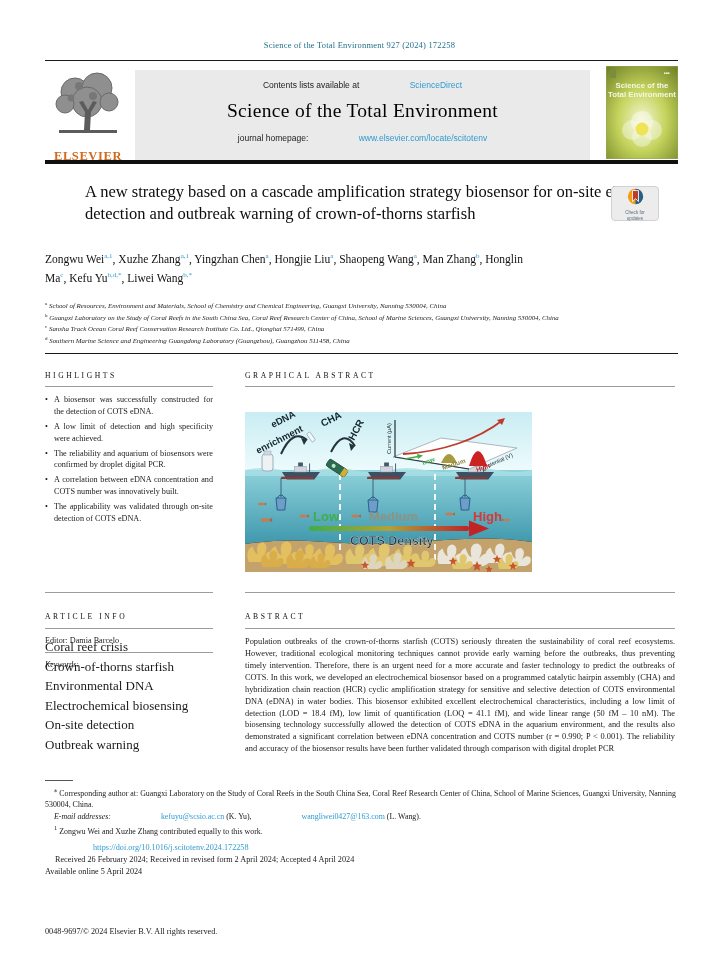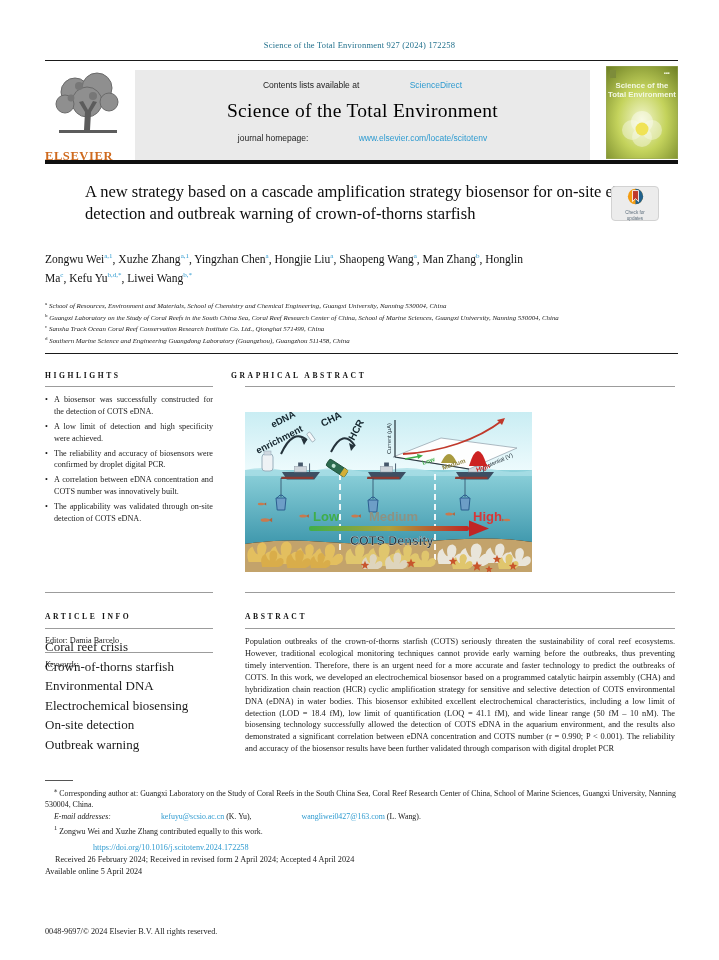--- a/index.html
+++ b/index.html
@@ -10,32 +10,32 @@
   .teal{color:#1f6f8b;}
   .link{color:#2f9bd0;text-decoration:none;padding-left:48px;}
   .rule-dark{background:#1a1a1a;height:1px;}
   .rule-thick{background:#101010;height:4px;}
   .rule-grey{background:#9c9c9c;height:1px;}
   .citation{top:40px;left:0;width:719px;text-align:center;font-size:8.5px;letter-spacing:.2px;}
   .headbox{left:135px;top:70px;width:455px;height:90px;background:#eaeaea;text-align:center;}
   .contents-line{margin-top:10px;font-size:8.5px;color:#222;}
   .journal-title{margin-top:10px;font-size:19.5px;letter-spacing:.3px;color:#000;}
   .homepage-line{margin-top:11px;font-size:8.5px;color:#222;}
-  .elsevier{left:45px;top:68px;width:86px;height:92px;}
+  .elsevier{left:45px;top:68px;width:86px;height:92px;text-align:center;}
   .elsevier-name{font-size:12.5px;color:#cf6a1e;letter-spacing:.6px;margin-top:1px;font-weight:bold;}
   .cover{left:606px;top:66px;width:72px;height:93px;}
   .art-title{left:45px;top:181px;width:575px;font-size:16.5px;line-height:1.32;color:#0c0c0c;margin-left:40px;}
   .badge{left:611px;top:186px;width:46px;height:33px;background:#ececec;border:1px solid #d2d2d2;
          border-radius:4px;text-align:center;}
   .badge-txt{font-size:4.6px;color:#5e6f7d;line-height:1.25;margin-top:1px;}
   .authors{left:45px;top:250px;width:495px;font-size:11.5px;line-height:1.62;color:#111;}
   .authors sup{color:#2f9bd0;font-size:7px;}
   .affils{left:45px;top:300px;width:633px;font-size:6.9px;font-style:italic;line-height:1.5;color:#222;}
   .affils sup{font-style:normal;font-size:5px;}
-  .sec-head{font-size:7.6px;letter-spacing:.34em;color:#111;font-weight:bold;}
+  .sec-head{font-size:7.6px;letter-spacing:.34em;color:#111;font-weight:normal;}
   .hl-list{left:45px;top:394px;width:168px;font-size:8.2px;line-height:1.45;text-align:justify;}
   .hl-item{position:relative;padding-left:9px;margin-bottom:3px;}
   .hl-bullet{position:absolute;left:0;top:0;}
   .ga-img{left:245px;top:412px;width:287px;height:160px;}
   .editor-line{left:45px;top:636px;width:168px;font-size:8.2px;}
   .kw-label{left:45px;top:660px;font-size:7.9px;font-style:italic;}
   .kw-list{left:45px;top:637px;width:168px;font-size:13px;line-height:1.5;}
   .abstract{left:245px;top:636px;width:430px;font-size:8.35px;line-height:1.43;text-align:justify;}
   .fnblock{left:45px;top:785px;width:633px;font-size:7.9px;line-height:1.5;}
   .fnblock p{margin:0;}
@@ -135,26 +135,26 @@
     </div>
 
   <div class="abs rule-dark" style="top:353px;left:45px;width:633px;"></div>
 
   <div class="abs sec-head" style="top:371px;left:45px;">HIGHLIGHTS</div>
   <div class="abs rule-grey" style="top:386px;left:45px;width:168px;"></div>
   <div class="abs hl-list">
 
   <div class="hl-item"><span class="hl-bullet">•</span><span>A biosensor was successfully constructed for the detection of COTS eDNA.</span></div>
       <div class="hl-item"><span class="hl-bullet">•</span><span>A low limit of detection and high specificity were achieved.</span></div>
-      <div class="hl-item"><span class="hl-bullet">•</span><span>The reliability and accuracy of biosensors were confirmed by droplet digital PCR.</span></div>
+      <div class="hl-item"><span class="hl-bullet">•</span><span>The reliability and aquarium of biosensors were confirmed by droplet digital PCR.</span></div>
       <div class="hl-item"><span class="hl-bullet">•</span><span>A correlation between eDNA concentration and COTS number was innovatively built.</span></div>
       <div class="hl-item"><span class="hl-bullet">•</span><span>The applicability was validated through on-site detection of COTS eDNA.</span></div>
     </div>
 
-  <div class="abs sec-head" style="top:371px;left:231px;">GRAPHICAL ABSTRACT</div>
+  <div class="abs sec-head" style="top:371px;left:245px;">GRAPHICAL ABSTRACT</div>
   <div class="abs rule-grey" style="top:386px;left:245px;width:430px;"></div>
 
   <div class="abs ga-img">
     <svg width="287" height="160" viewBox="0 0 287 160" class="ga-text">
       <defs>
         <linearGradient id="sky" x1="0" y1="0" x2="0" y2="1">
             <stop offset="0%" stop-color="#c9edf3"></stop>
             <stop offset="100%" stop-color="#eefbfd"></stop>
           </linearGradient>
         <linearGradient id="water" x1="0" y1="0" x2="0" y2="1">

